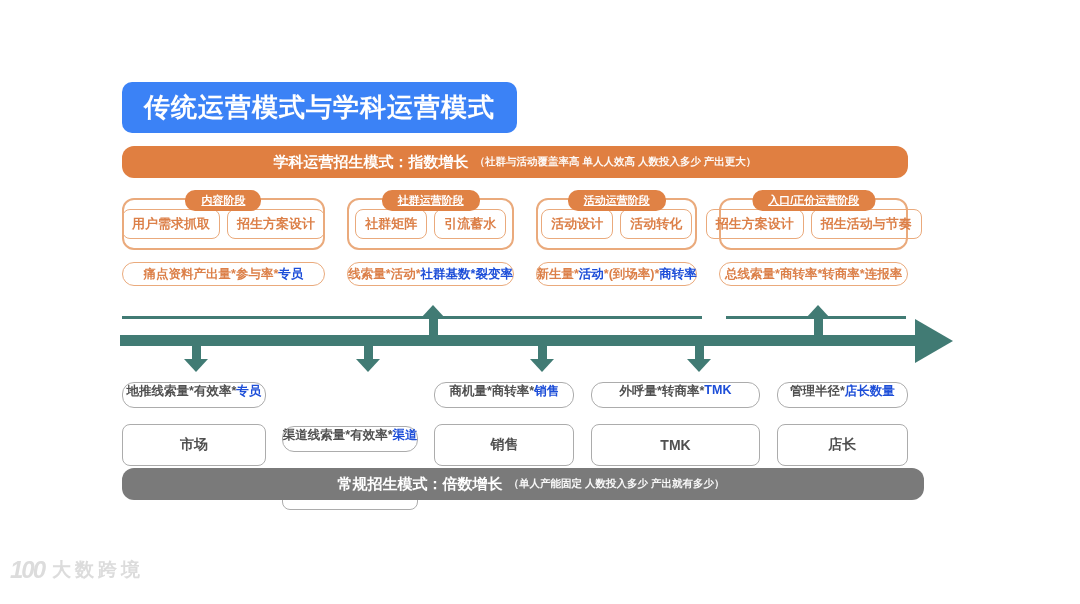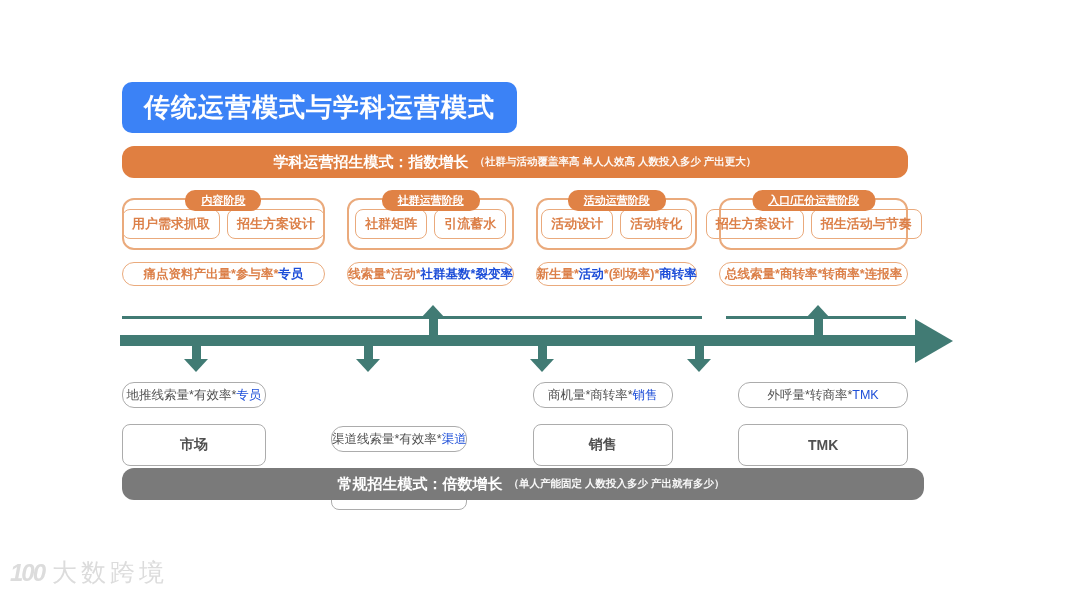--- a/index.html
+++ b/index.html
@@ -58,32 +58,32 @@
   .arrow-up .head{width:0;height:0;margin:0 auto;border-left:12px solid transparent;border-right:12px solid transparent;border-bottom:13px solid #417b74;}
   .arrow-up .shaft{width:9px;height:18px;margin:0 auto;background:#417b74;}
   .arrow-down{position:absolute;top:51px;width:24px;}
   .arrow-down .shaft{width:9px;height:13px;margin:0 auto;background:#417b74;}
   .arrow-down .head{width:0;height:0;margin:0 auto;border-left:12px solid transparent;border-right:12px solid transparent;border-top:13px solid #417b74;}
   
   .bottom-row{left:122px;top:382px;width:786px;display:flex;justify-content:space-between;}
   .b1{width:18.3%;} .b2{width:17.3%;margin-top:44px;} .b3{width:17.8%;} .b4{width:21.6%;} .b5{width:16.7%;}
   .gray-metric{
     border:1.5px solid #acacac;border-radius:12px;height:24px;
-    display:flex;align-items:center;justify-content:center;
-    font-size:12.5px;font-weight:normal;white-space:nowrap;
+    display:flex;justify-content:center;
+    font-size:12.5px;font-weight:bold;white-space:nowrap;
   }
   .dept-box{
     margin-top:16px;border:1.5px solid #acacac;border-radius:8px;height:40px;
     display:flex;align-items:center;justify-content:center;
     color:#505050;font-size:14px;font-weight:bold;white-space:nowrap;
   }
   
   .logo{left:10px;top:556px;display:flex;align-items:center;gap:8px;color:#dcdcdc;}
   .logo-icon{font-size:24px;font-weight:bold;font-style:italic;letter-spacing:-2px;}
-  .logo-text{font-size:25px;font-weight:normal;letter-spacing:4px;}
+  .logo-text{font-size:19px;font-weight:bold;letter-spacing:4px;}
 </style>
 </head>
 <body>
 
 <div class="abs title-badge">传统运营模式与学科运营模式</div>
 
 <div class="abs banner banner-top">
   <span class="banner-main">学科运营招生模式：指数增长</span>
   <span class="banner-sub">（社群与活动覆盖率高 单人人效高 人数投入多少 产出更大）</span>
 </div>
@@ -208,20 +208,27 @@
   </div>
 
   <div class="b4">
     <div class="gray-metric">
       <span class="dark">外呼量*转商率*</span>
         <span class="red">TMK</span>
     </div>
     <div class="dept-box">TMK</div>
   </div>
 
+  <div class="b5">
+    <div class="gray-metric">
+      <span class="dark">管理半径*</span>
+        <span class="red">店长数量</span>
+    </div>
+    <div class="dept-box">店长</div>
+  </div>
 
 </div>
 
 <div class="abs banner banner-bottom">
   <span class="banner-main">常规招生模式：倍数增长</span>
   <span class="banner-sub">（单人产能固定 人数投入多少 产出就有多少）</span>
 </div>
 
 <div class="abs logo">
   <span class="logo-icon">100</span>

